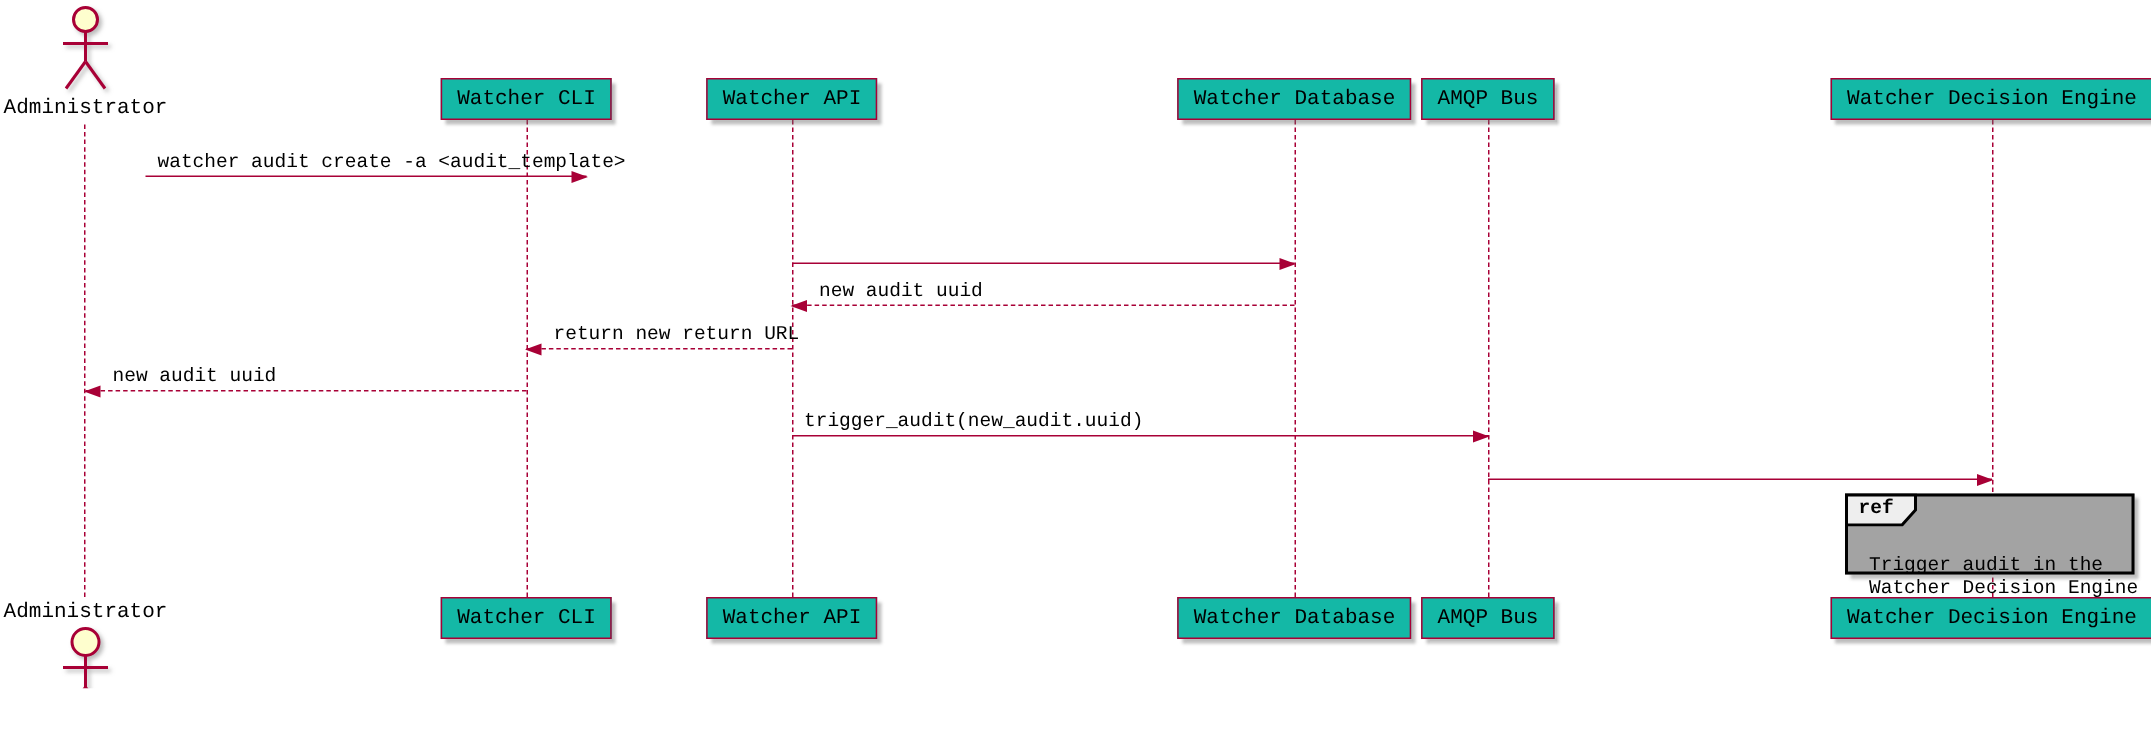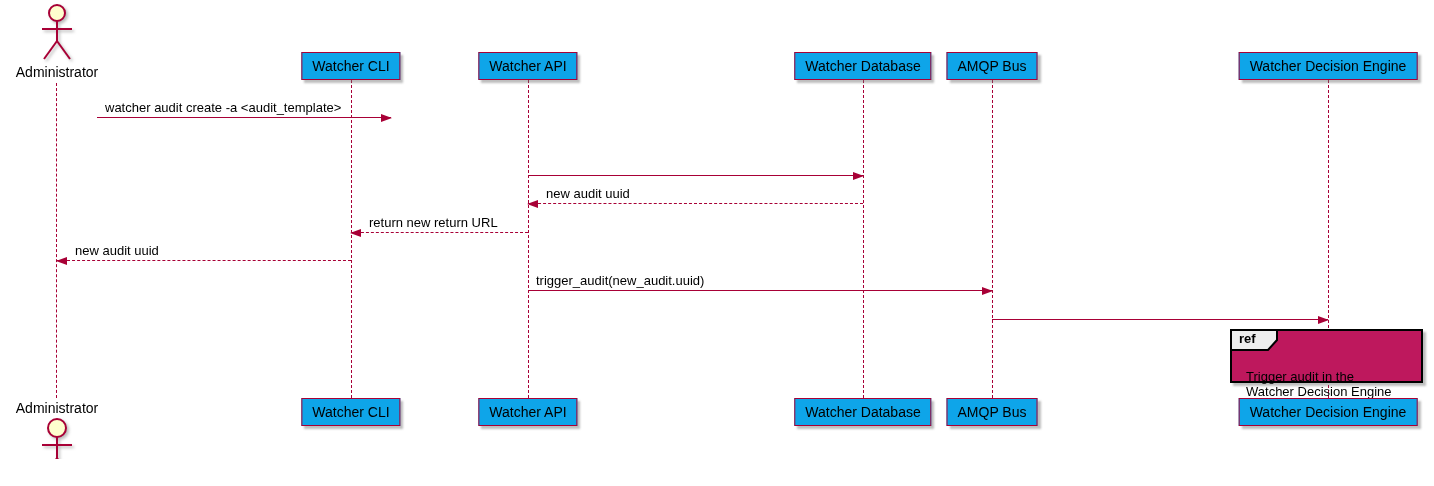--- a/index.html
+++ b/index.html
@@ -1,23 +1,23 @@
 <!DOCTYPE html>
 <html><head>
 <meta charset="utf-8">
 <style>
   html,body{margin:0;padding:0;background:#ffffff;}
   #canvas{
     position:relative;width:1434px;height:459px;background:#ffffff;overflow:hidden;
-    font-family:Liberation Sans, sans-serif;color:#000;
+    font-family:Liberation Mono, monospace;color:#000;
   }
   
   .participant{
     position:absolute;height:28px;box-sizing:border-box;
-    background:#0ea5e9;border:1.6px solid #A80036;
+    background:#14b8a6;border:1.6px solid #A80036;
     box-shadow:3px 3px 2px rgba(110,110,110,.45);
     display:flex;align-items:center;justify-content:center;
     font-size:14px;white-space:nowrap;padding:0 10px;
     transform:translateX(-50%);
   }
   
   .lifeline{position:absolute;width:0;border-left:1px dashed #A80036;}
   
   .actor{position:absolute;filter:drop-shadow(2.5px 2.5px 1.5px rgba(120,120,120,.5));}
   .actor-label{position:absolute;font-size:14px;white-space:nowrap;transform:translateX(-50%);}
@@ -26,21 +26,21 @@
   .msg .lbl{position:absolute;bottom:3px;left:8px;white-space:nowrap;}
   .msg.to-left .lbl{left:18px;}
   .msg .line{position:absolute;left:0;right:0;bottom:0;border-top:1.4px solid #A80036;}
   .msg.dashed .line{border-top-style:dashed;border-top-width:1px;}
   .msg .arr{position:absolute;width:0;height:0;bottom:-4.2px;}
   .msg .arr.r{right:-1px;border-top:4px solid transparent;border-bottom:4px solid transparent;border-left:11px solid #A80036;}
   .msg .arr.l{left:-1px;border-top:4px solid transparent;border-bottom:4px solid transparent;border-right:11px solid #A80036;}
   
   .ref{
     position:absolute;left:1230px;top:329px;width:193px;height:54px;box-sizing:border-box;
-    background:#be185d;border:2px solid #000;
+    background:#a3a3a3;border:2px solid #000;
     box-shadow:3px 3px 2px rgba(110,110,110,.45);
   }
   .ref-tab{position:absolute;left:-2px;top:-2px;width:56px;height:22px;}
   .ref-tab svg{position:absolute;left:0;top:0;}
   .ref-tab .kw{position:absolute;left:9px;top:2px;font-weight:bold;font-size:13px;}
   .ref-body{position:absolute;left:14px;top:38px;font-size:13px;line-height:15px;white-space:nowrap;}
 </style>
 </head>
 <body>
 

